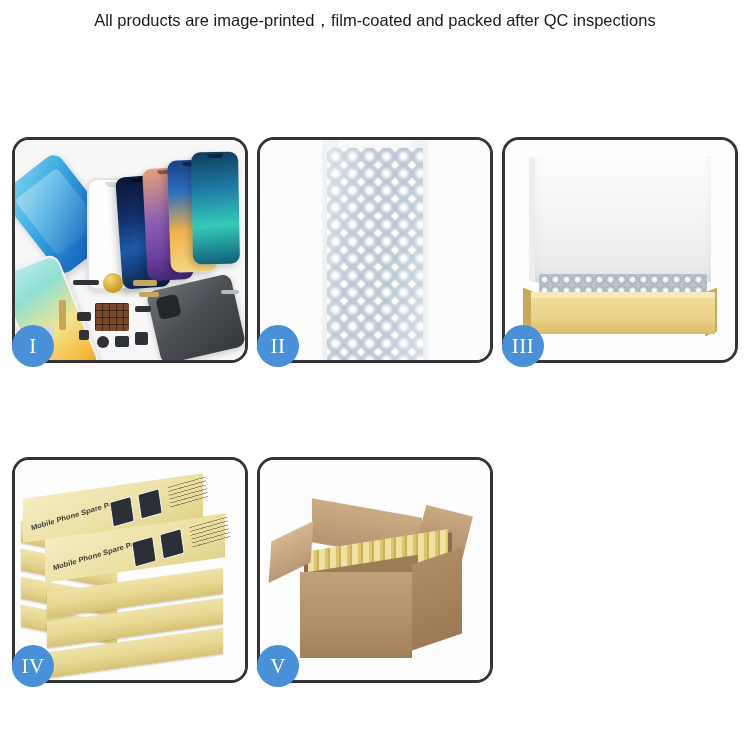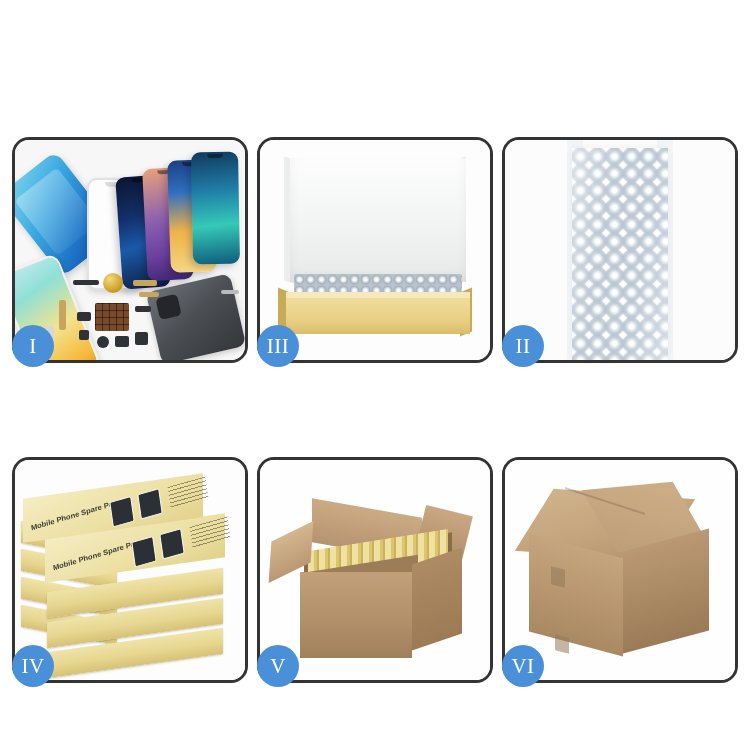--- a/index.html
+++ b/index.html
@@ -434,20 +434,21 @@
   .c6-tab {
     position: absolute;
     background: rgba(150,121,88,0.55);
     border-radius: 1px;
   }
 </style>
 </head>
 <body>
 
 <div class="header">
+  <p class="subtitle">All products are image-printed，film-coated and packed after QC inspections</p>
 </div>
 
 <div class="grid">
 
   <div class="panel">
     <div class="panel-inner">
       <div class="photo p1-bg">
         <div class="tilted-screen"></div>
         <div class="phone-white"></div>
         <div class="fan-phone fp1"></div>
@@ -470,46 +471,46 @@
         <div class="flex" style="left:124px;top:152px;width:20px;height:5px;"></div>
         <div class="part" style="left:30px;top:186px;width:9px;height:16px;background:#d8d8da;"></div>
         <div class="part" style="left:206px;top:150px;width:18px;height:4px;background:#b9babd;"></div>
       </div>
     </div>
     <div class="badge">I</div>
   </div>
 
   <div class="panel">
     <div class="panel-inner">
+      <div class="photo p2-bg">
+        <div class="wrap-fringe" style="left:62px;"></div>
+        <div class="wrap-fringe" style="right:62px;"></div>
+        <div class="wrap-sheet">
+          <div class="bubbles"></div>
+          <div class="wrap-glow"></div>
+        </div>
+      </div>
+    </div>
+    <div class="badge">II</div>
+  </div>
+
+  <div class="panel">
+    <div class="panel-inner">
       <div class="photo p3-bg">
         <div class="b3-lid-l"></div>
         <div class="b3-lid-r"></div>
         <div class="b3-lid"></div>
         <div class="b3-fill"></div>
         <div class="b3-side-l"></div>
         <div class="b3-side-r"></div>
         <div class="b3-lip"></div>
         <div class="b3-front"></div>
       </div>
     </div>
     <div class="badge">III</div>
-  </div>
-
-  <div class="panel">
-    <div class="panel-inner">
-      <div class="photo p2-bg">
-        <div class="wrap-fringe" style="left:62px;"></div>
-        <div class="wrap-fringe" style="right:62px;"></div>
-        <div class="wrap-sheet">
-          <div class="bubbles"></div>
-          <div class="wrap-glow"></div>
-        </div>
-      </div>
-    </div>
-    <div class="badge">II</div>
   </div>
 
   <div class="panel">
     <div class="panel-inner">
       <div class="photo p4-bg">
         <div class="stack">
 
           <div class="kbox" style="left:6px;top:70px;width:96px;height:22px;transform:skewY(11deg);"></div>
           <div class="kbox" style="left:6px;top:98px;width:96px;height:22px;transform:skewY(11deg);"></div>
           <div class="kbox" style="left:6px;top:126px;width:96px;height:22px;transform:skewY(11deg);"></div>
@@ -548,28 +549,14 @@
         <div class="c5-goods"></div>
         <div class="c5-flap c5-flap-front"></div>
         <div class="c5-side"></div>
         <div class="c5-front"></div>
         <div class="c5-flap c5-flap-left"></div>
       </div>
     </div>
     <div class="badge">V</div>
   </div>
 
-  <div class="panel">
-    <div class="panel-inner">
-      <div class="photo p6-bg">
-        <div class="c6-top"></div>
-        <div class="c6-top2"></div>
-        <div class="c6-left"></div>
-        <div class="c6-right"></div>
-        <div class="c6-seam" style="left:60px;top:40px;width:80px;height:2px;transform:skewY(18deg);"></div>
-        <div class="c6-tab" style="left:46px;top:108px;width:14px;height:18px;transform:skewY(15deg);"></div>
-        <div class="c6-tab" style="left:50px;top:176px;width:14px;height:16px;transform:skewY(15deg);"></div>
-      </div>
-    </div>
-    <div class="badge">VI</div>
-  </div>
 
 </div>
 
 </body></html>

